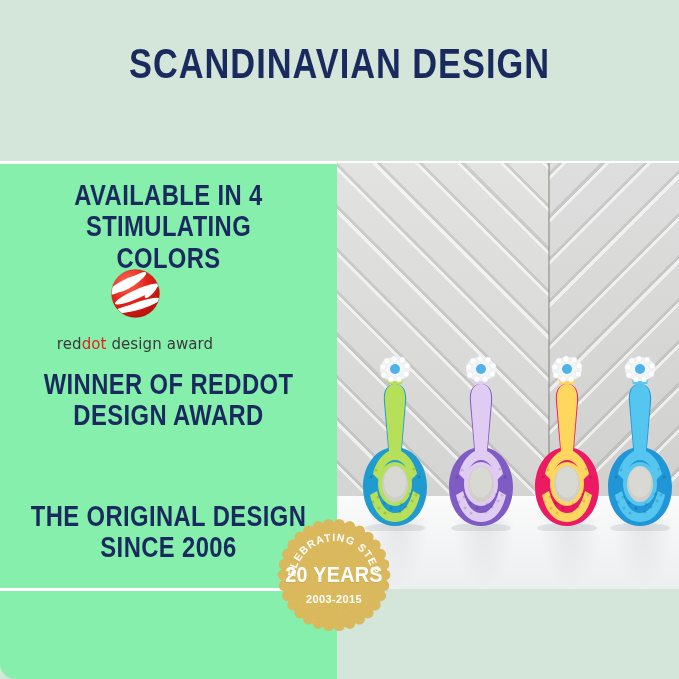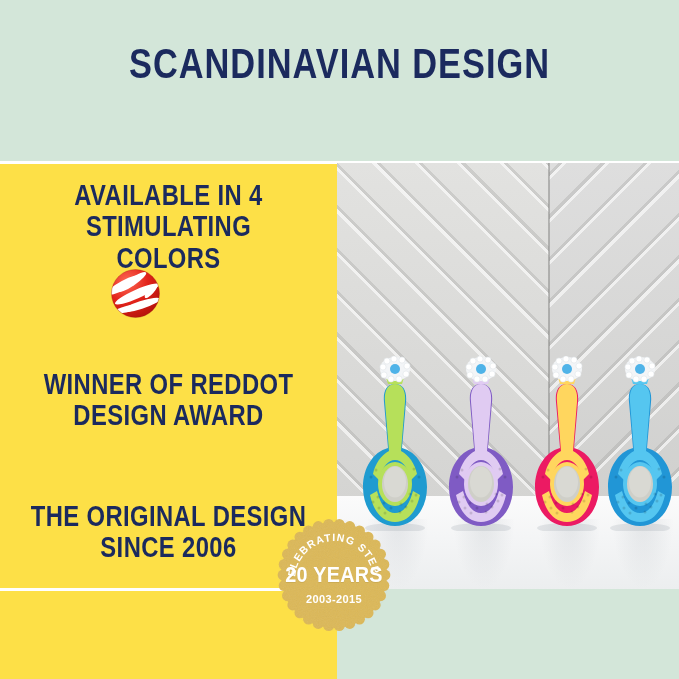--- a/index.html
+++ b/index.html
@@ -2,21 +2,21 @@
 <html><head>
 <meta charset="utf-8">
 <style>
   html,body{margin:0;padding:0;}
   body{
     width:679px;height:679px;
     background:#d3e6d9;
     font-family:"Liberation Sans", sans-serif;
     overflow:hidden;
   }
-  #page{position:relative;width:679px;height:679px;background:#d3e6d9;overflow:hidden;}
+  #page{position:relative;width:679px;height:679px;background:#d3e6d9;overflow:hidden;border-radius:15px;}
 
   
   .header{
     position:absolute;left:0;top:0;width:679px;height:162px;
     background:#d3e6d9;
   }
   .title{
     position:absolute;left:0;top:42px;width:679px;
     text-align:center;
     font-family:"Liberation Sans Narrow","Liberation Sans",sans-serif;
@@ -33,21 +33,21 @@
   
   .divider{
     position:absolute;left:0;width:679px;height:3px;background:#ffffff;
   }
   .divider.top{top:161px;}
   .divider.bottom{top:588px;width:340px;}
 
   
   .left-col{
     position:absolute;left:0;top:164px;width:337px;height:515px;
-    background:#fde047;
+    background:#86efac;
   }
   .blk{
     position:absolute;left:0;width:337px;text-align:center;
     font-family:"Liberation Sans Narrow","Liberation Sans",sans-serif;
     font-weight:bold;color:#1b2a5e;
     line-height:1.08;
     transform:scaleX(0.82);
     transform-origin:center top;
     white-space:pre-line;
   }
@@ -171,20 +171,21 @@
             <ellipse cx="14" cy="17" rx="19" ry="4.6" transform="rotate(-28 14 17)"></ellipse>
             <ellipse cx="22" cy="14" rx="17" ry="3.8" transform="rotate(-34 22 14)"></ellipse>
             <ellipse cx="27" cy="26" rx="24" ry="4.4" transform="rotate(-24 27 26)"></ellipse>
             <ellipse cx="31" cy="37" rx="20" ry="3.9" transform="rotate(-18 31 37)"></ellipse>
             <ellipse cx="17" cy="41" rx="13" ry="3.2" transform="rotate(-14 17 41)"></ellipse>
             <ellipse cx="41" cy="23" rx="9" ry="3.0" transform="rotate(-48 41 23)"></ellipse>
           </g>
           <circle cx="25.5" cy="25.5" r="24" fill="none" stroke="rgba(140,20,12,.28)" stroke-width="1"></circle>
         </svg>
       </span>
+      <div class="reddot-text"><span class="red">red</span><span class="dot">dot</span><span class="rest"> design award</span></div>
     </div>
 
     <div class="blk blk-award">WINNER OF REDDOT
 DESIGN AWARD</div>
 
     <div class="blk blk-original">THE ORIGINAL DESIGN
 SINCE 2006</div>
   </div>
 
   <div class="photo">

